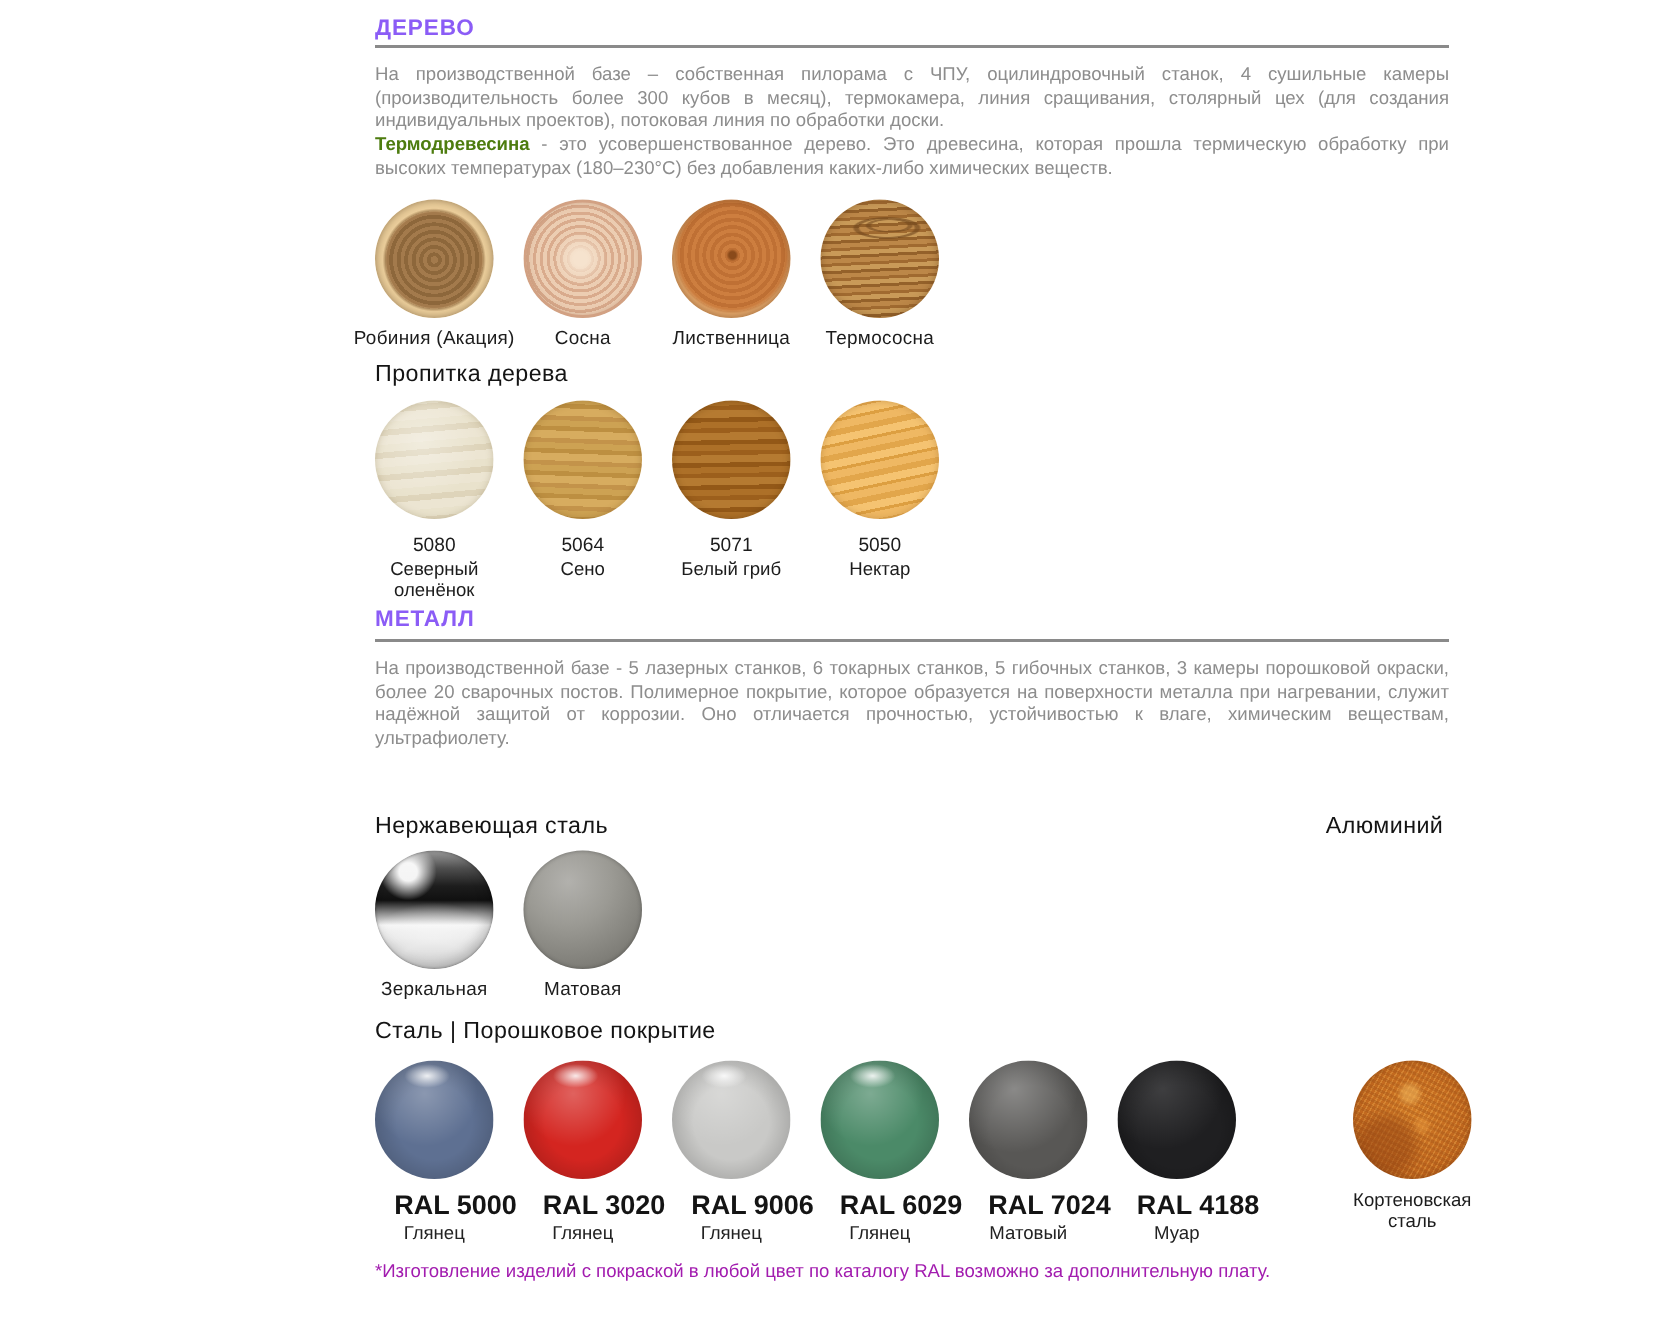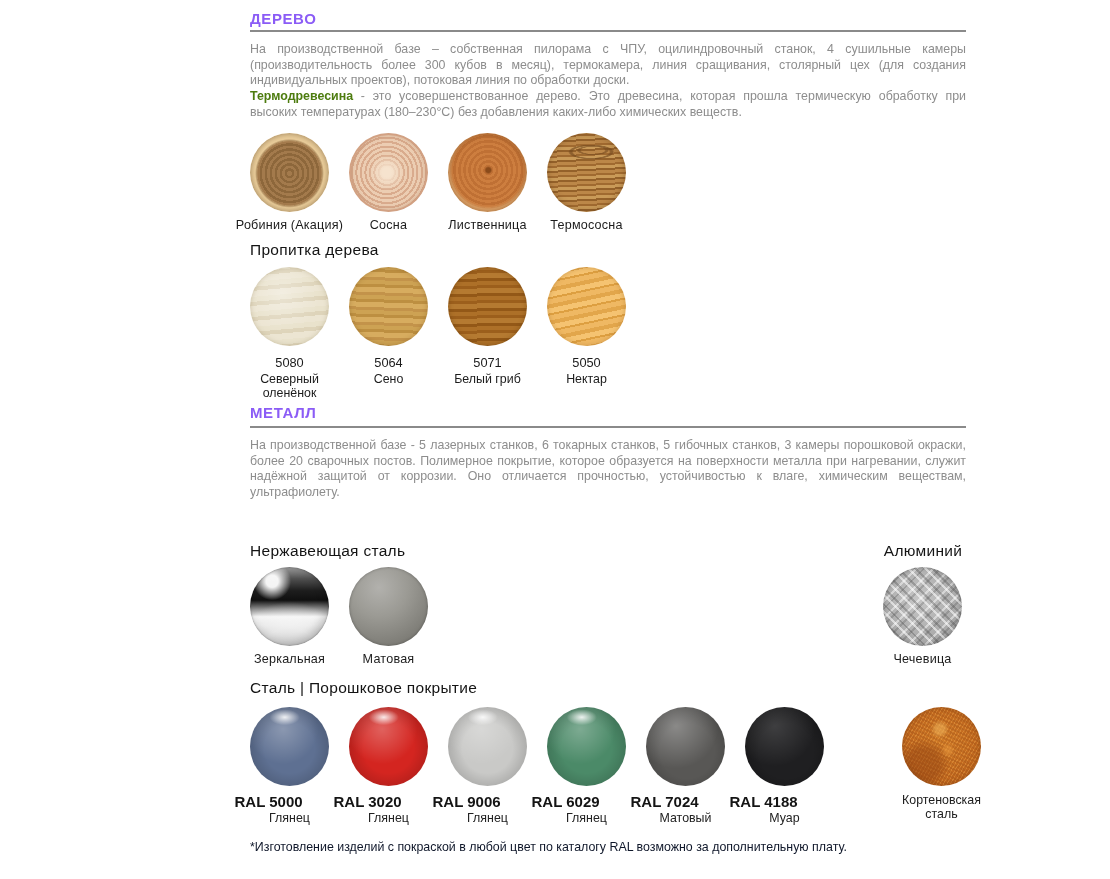--- a/index.html
+++ b/index.html
@@ -9,30 +9,30 @@
   }
   
   .sec-title{position:absolute;left:250px;width:716px;font-size:15px;font-weight:700;
     color:#8b5cf6;letter-spacing:.6px;}
   .divider{position:absolute;left:250px;width:716px;height:2px;background:#8a8a8a;}
   .body-text{position:absolute;left:250px;width:716px;font-size:12.4px;line-height:15.7px;
     color:#8d8d8d;text-align:justify;}
   .body-text p{margin:0;}
   .body-text b{color:#4d7c0f;font-weight:700;}
   .sub-title{position:absolute;font-size:15.5px;color:#141414;letter-spacing:.3px;}
-  .footer-note{position:absolute;left:250px;width:716px;font-size:12.4px;color:#0f172a;}
+  .footer-note{position:absolute;left:250px;width:716px;font-size:12.4px;color:#a21caf;}
   
   .row{position:absolute;display:flex;gap:20px;}
   .col{width:79px;display:flex;flex-direction:column;align-items:center;flex-shrink:0;}
   .disc,.sphere{width:79px;height:79px;border-radius:50%;flex-shrink:0;}
   .swatch-label{width:150px;margin-top:6px;text-align:center;font-size:12.6px;color:#1c1c1c;
     letter-spacing:.2px;white-space:nowrap;}
   .code-label{width:110px;margin-top:9px;text-align:center;font-size:12.8px;color:#1c1c1c;}
   .name-label{width:96px;margin-top:2px;text-align:center;font-size:12.4px;line-height:14px;color:#1c1c1c;}
-  .ral-code{width:110px;margin-top:7px;text-align:left;font-size:15px;font-weight:700;color:#141414;}
+  .ral-code{width:110px;margin-top:7px;text-align:right;font-size:18px;font-weight:700;color:#141414;}
   .ral-finish{width:110px;margin-top:1px;text-align:center;font-size:12.4px;color:#222;}
   
   .tex-pine{
     background-color:#e4bfa1;
     background-image:
       radial-gradient(circle at 48% 50%, #f6e3ce 0 8%, rgba(246,227,206,0) 32%),
       repeating-radial-gradient(circle at 48% 50%, #eccdb2 0 2.5px, #d9ab8d 2.5px 4.5px);
     box-shadow:inset 0 0 0 2px #d2a183, inset 0 0 7px rgba(120,70,40,.38);
   }
   .tex-robinia{
@@ -205,26 +205,20 @@
     <div class="col">
       <div class="disc tex-mirror"></div>
       <div class="swatch-label">Зеркальная</div>
     </div>
     <div class="col">
       <div class="disc tex-matte-steel"></div>
       <div class="swatch-label">Матовая</div>
     </div>
   </div>
 
-  <div class="row" style="left:883px;top:567px;">
-    <div class="col">
-      <div class="disc tex-checkerplate"></div>
-      <div class="swatch-label">Чечевица</div>
-    </div>
-  </div>
 
   <div class="sub-title" style="left:250px;top:679px;">Сталь | Порошковое покрытие</div>
 
   <div class="row" style="left:250px;top:707px;">
     <div class="col">
       <div class="sphere gloss" style="--base: #5e7092;"></div>
       <div class="ral-code">RAL 5000</div>
       <div class="ral-finish">Глянец</div>
     </div>
     <div class="col">

